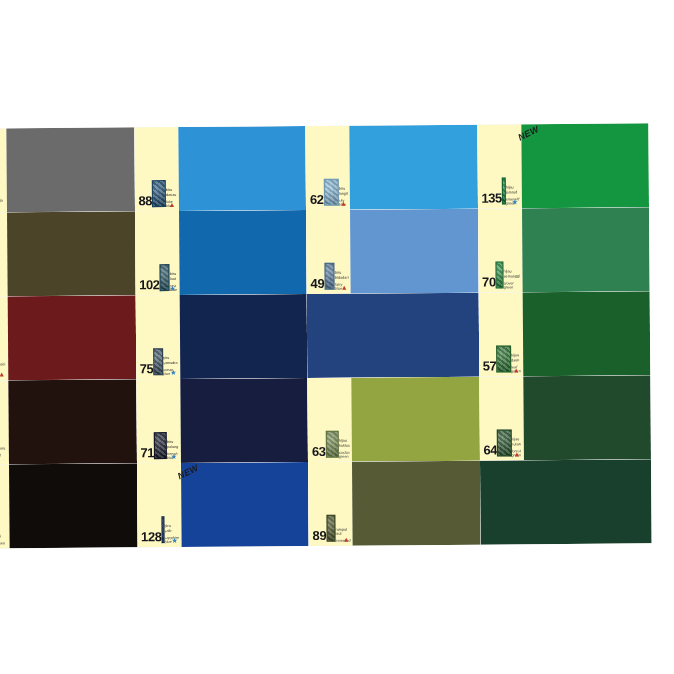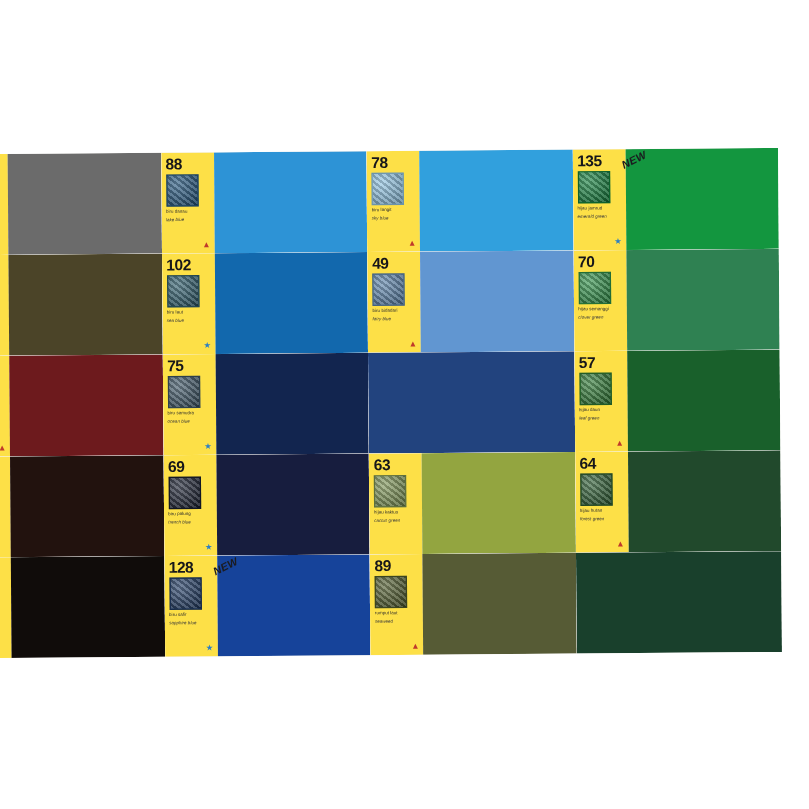--- a/index.html
+++ b/index.html
@@ -54,25 +54,25 @@
     display: flex;
     flex-direction: row;
     background: #f5f4f2;
     overflow: hidden;
   }
 
   .cell-info {
     position: relative;
     width: 44px;
     flex: 0 0 44px;
-    background: #fde047;
+    background: #fef9c3;
     padding: 3px 2px 2px 4px;
     box-sizing: border-box;
     display: flex;
-    flex-direction: column;
+    align-items: flex-end;
   }
 
   .cell-code {
     font-size: 13px;
     font-weight: bold;
     line-height: 13px;
     color: #16161a;
     letter-spacing: -0.4px;
     margin-bottom: 2px;
   }
@@ -171,21 +171,21 @@
             <div class="cell-names">
               <span class="name-id">biru danau</span>
               <span class="name-en">lake blue</span>
             </div>
             <span class="marker triangle" style="color: rgb(192, 57, 43);">▲</span>
           </div>
           <div class="cell-color" style="background: rgb(45, 147, 214);"></div>
         </div>
         <div class="swatch-cell">
           <div class="cell-info">
-            <div class="cell-code">78</div>
+            <div class="cell-code">62</div>
             <div class="cell-thumb" style="background: rgb(143, 196, 228);">
               <div class="tex" style="background: repeating-linear-gradient(38deg, rgba(255, 255, 255, 0.16) 0px, rgba(255, 255, 255, 0.16) 2px, rgba(0, 0, 0, 0.18) 2px, rgba(0, 0, 0, 0.18) 4px), radial-gradient(circle at 30% 28%, rgba(255, 255, 255, 0.28), rgba(0, 0, 0, 0.3));"></div>
             </div>
             <div class="cell-names">
               <span class="name-id">biru langit</span>
               <span class="name-en">sky blue</span>
             </div>
             <span class="marker triangle" style="color: rgb(192, 57, 43);">▲</span>
           </div>
           <div class="cell-color" style="background: rgb(49, 160, 221);"></div>
@@ -303,21 +303,21 @@
             <div class="cell-code">42</div>
             <div class="cell-names">
               <span class="name-id">coklat gaharu</span>
               <span class="name-en">eaglewood brown</span>
             </div>
           </div>
           <div class="cell-color" style="background: rgb(34, 18, 14);"></div>
         </div>
         <div class="swatch-cell">
           <div class="cell-info">
-            <div class="cell-code">69</div>
+            <div class="cell-code">71</div>
             <div class="cell-thumb" style="background: rgb(25, 31, 48);">
               <div class="tex" style="background: repeating-linear-gradient(38deg, rgba(255, 255, 255, 0.16) 0px, rgba(255, 255, 255, 0.16) 2px, rgba(0, 0, 0, 0.18) 2px, rgba(0, 0, 0, 0.18) 4px), radial-gradient(circle at 30% 28%, rgba(255, 255, 255, 0.28), rgba(0, 0, 0, 0.3));"></div>
             </div>
             <div class="cell-names">
               <span class="name-id">biru palung</span>
               <span class="name-en">trench blue</span>
             </div>
             <span class="marker star" style="color: rgb(43, 127, 196);">★</span>
           </div>
           <div class="cell-color" style="background: rgb(23, 29, 62);"></div>

